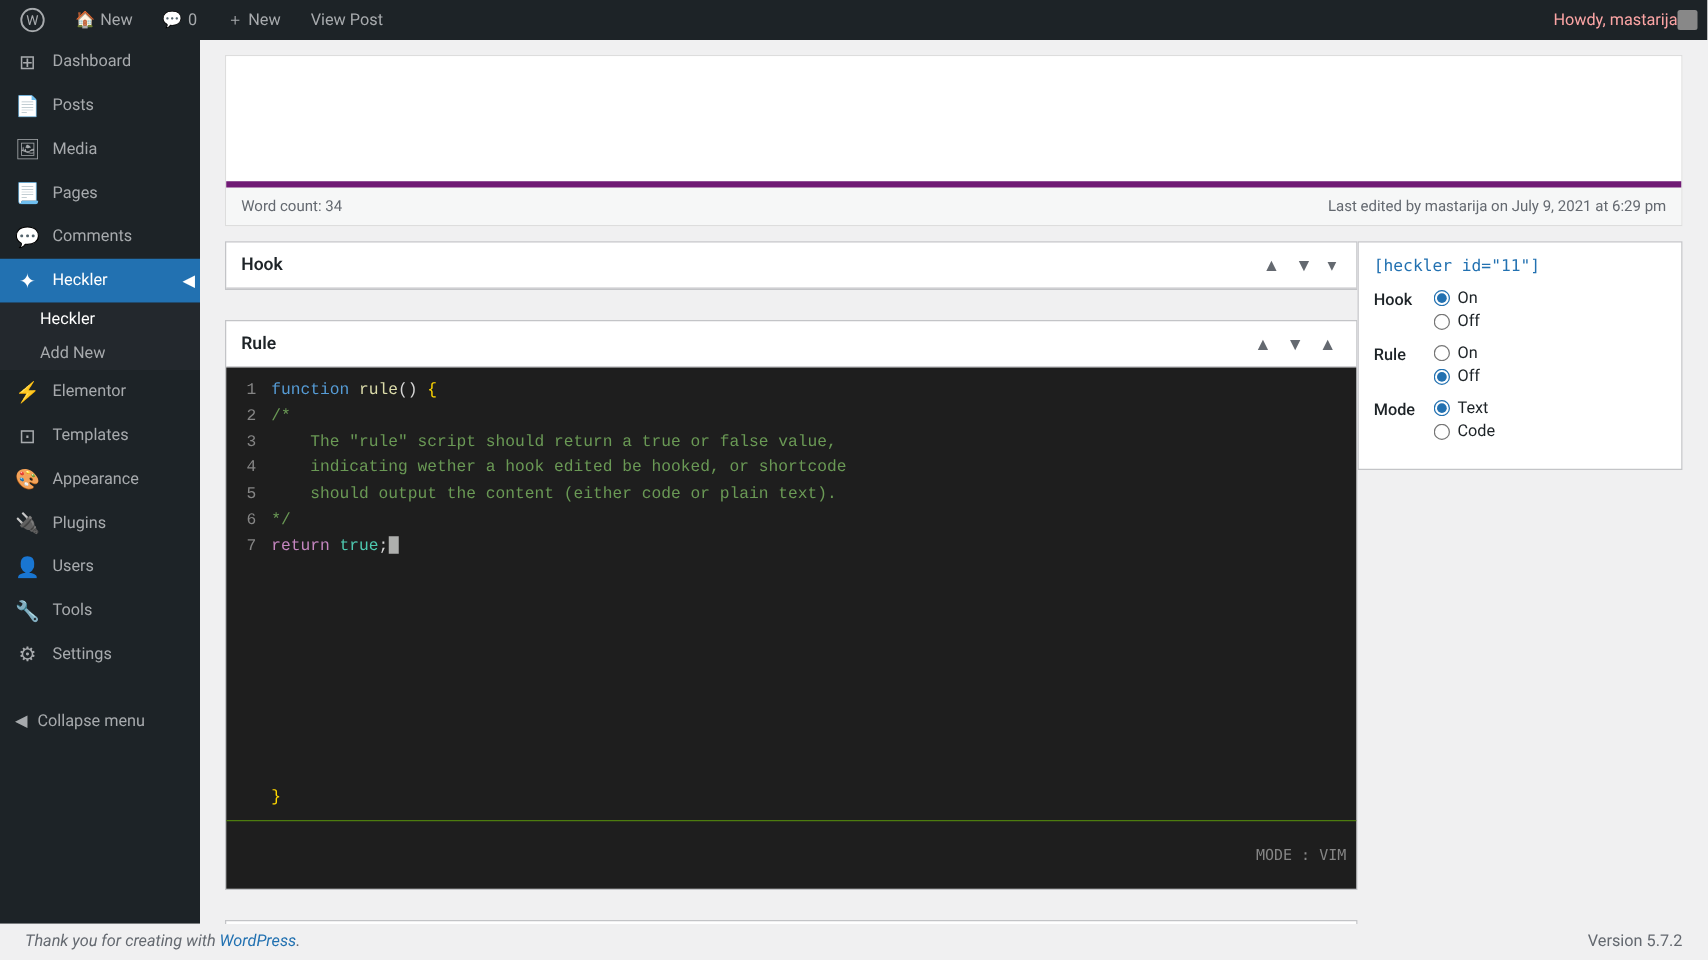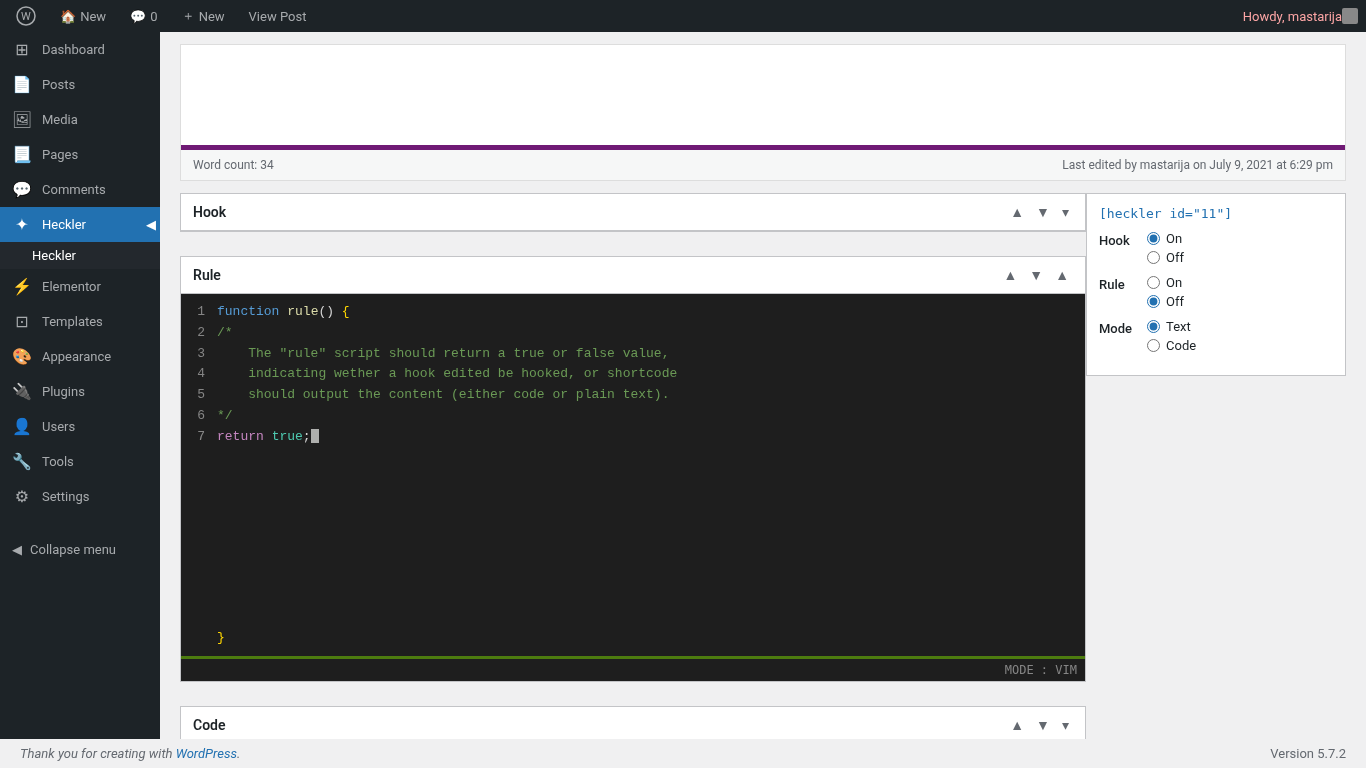--- a/index.html
+++ b/index.html
@@ -45,21 +45,21 @@
     .code-editor { background: #1e1e1e; color: #d4d4d4; font-family: 'Courier New', monospace; font-size: 13px; padding: 8px; min-height: 280px; position: relative; }
     .code-line { display: flex; gap: 12px; line-height: 1.6; }
     .line-num { color: #858585; width: 16px; text-align: right; flex-shrink: 0; user-select: none; }
     .line-content { flex: 1; white-space: pre; }
     .code-keyword { color: #569cd6; }
     .code-func { color: #dcdcaa; }
     .code-comment { color: #6a9955; }
     .code-brace { color: #ffd700; }
     .code-return { color: #c586c0; }
     .code-true { color: #4ec9b0; }
-    .code-footer { display: flex; justify-content: flex-end; align-items: center; padding: 4px 8px; background: #1e1e1e; border-top: 3px solid #4d7c0f; color: #858585; font-size: 12px; font-family: monospace; }
+    .code-footer { display: flex; justify-content: flex-end; align-items: center; padding: 20px 8px; background: #1e1e1e; border-top: 1px solid #4d7c0f; color: #858585; font-size: 12px; font-family: monospace; }
     .cursor-block { display: inline-block; width: 8px; height: 14px; background: #aeafad; vertical-align: middle; }
     .side-panel { background: #fff; border: 1px solid #c3c4c7; padding: 12px; font-size: 13px; }
     .side-panel .heckler-id { color: #2271b1; font-family: monospace; font-size: 13px; margin-bottom: 10px; }
     .side-row { display: flex; align-items: flex-start; gap: 8px; margin-bottom: 10px; }
     .side-label { font-weight: 500; color: #1d2327; width: 40px; flex-shrink: 0; padding-top: 2px; }
     .radio-group { display: flex; flex-direction: column; gap: 4px; }
     .radio-item { display: flex; align-items: center; gap: 6px; font-size: 13px; color: #1d2327; }
     .radio-item input[type="radio"] { accent-color: #2271b1; }
 
     
@@ -128,20 +128,23 @@
 
     <div class="menu-item active" style="position:relative;">
       <span class="menu-icon">✦</span>
       <span>Heckler</span>
       <span style="position:absolute;right:0;top:0;bottom:0;display:flex;align-items:center;padding-right:4px;">◀</span>
     </div>
     <div class="submenu">
       <div class="menu-item active-sub">
         <span>Heckler</span>
       </div>
+      <div class="menu-item">
+        <span>Add New</span>
+      </div>
     </div>
     <div class="menu-item">
       <span class="menu-icon">⚡</span>
       <span>Elementor</span>
     </div>
     <div class="menu-item">
       <span class="menu-icon">⊡</span>
       <span>Templates</span>
     </div>
     <div class="menu-item">

